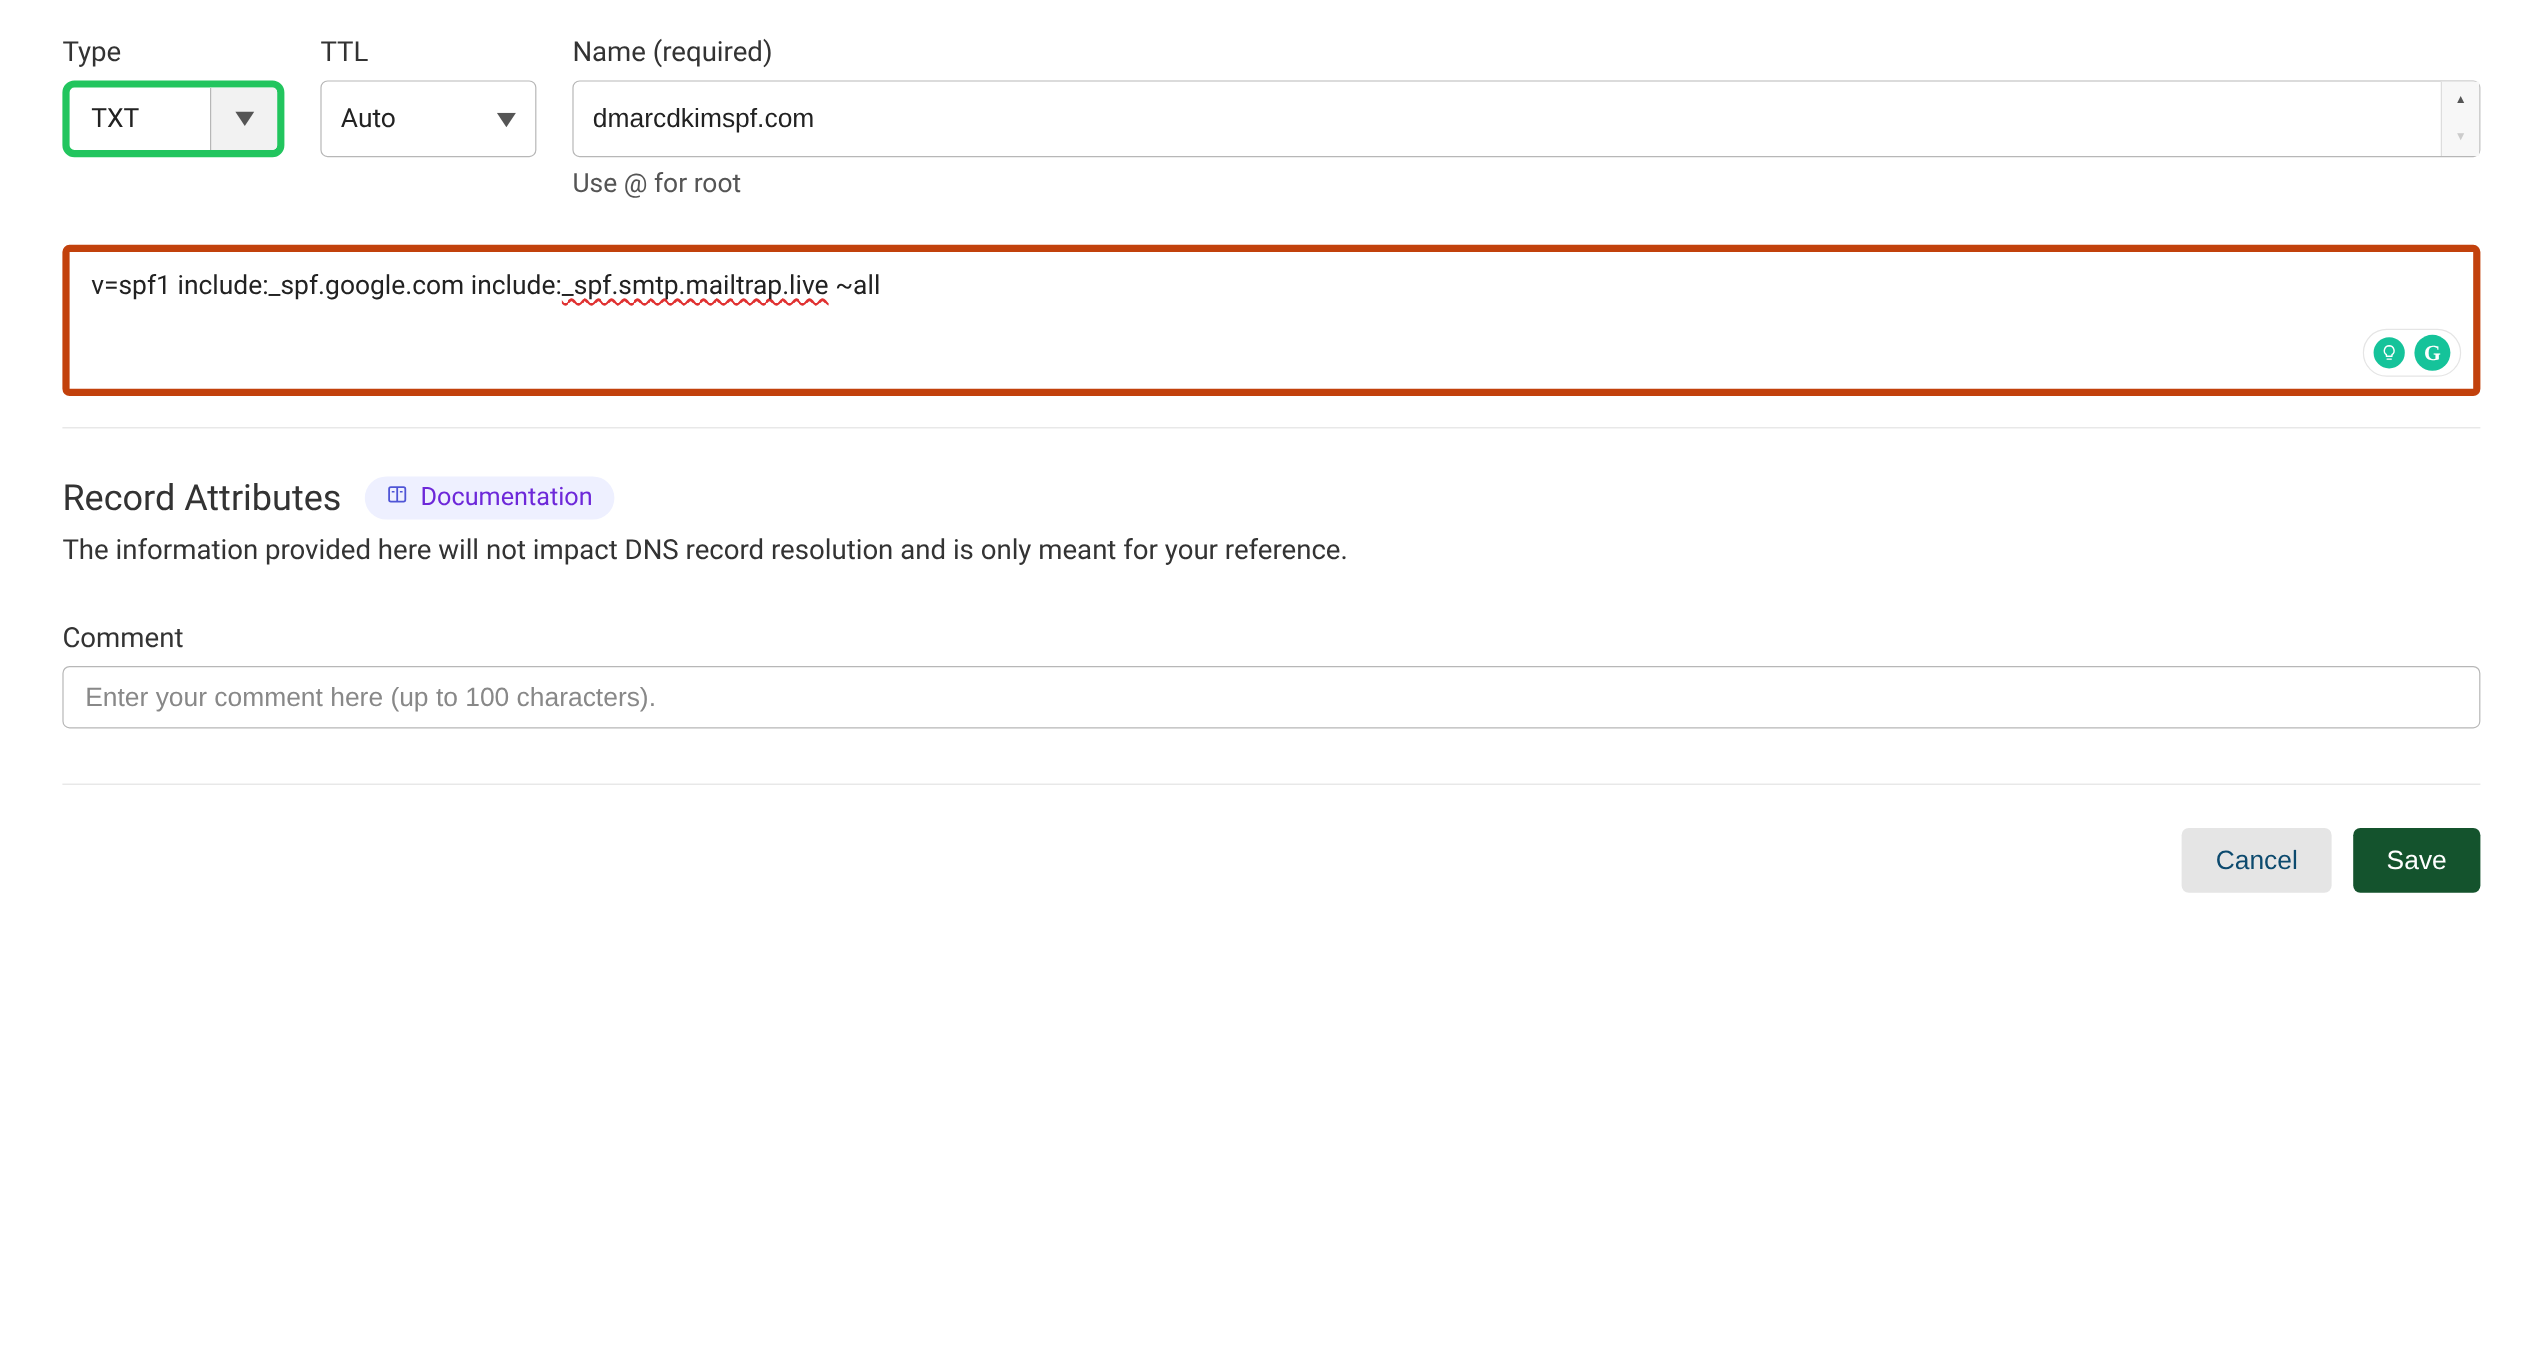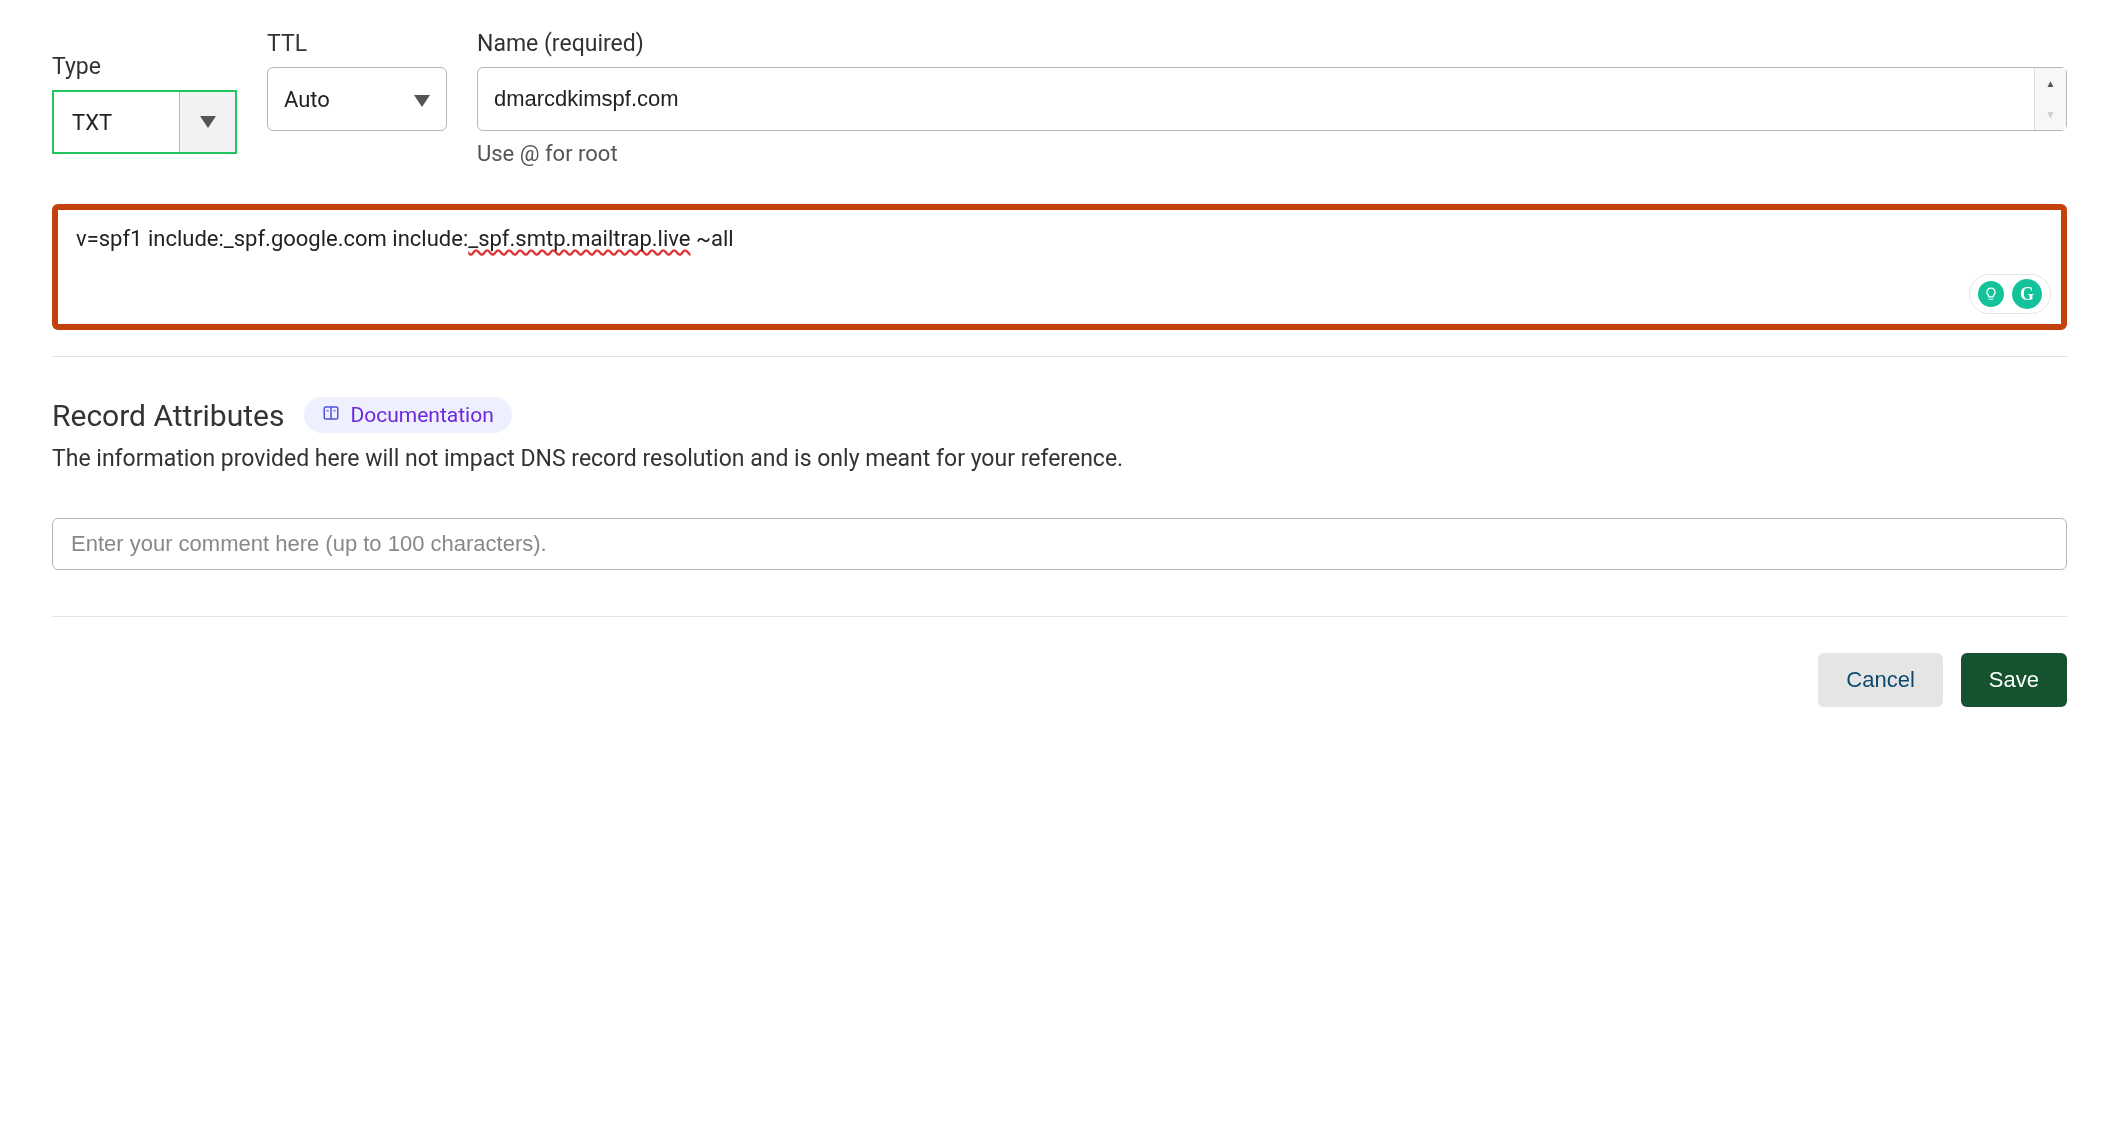--- a/index.html
+++ b/index.html
@@ -15,28 +15,28 @@
     display: flex;
     gap: 30px;
     align-items: flex-start;
   }
   .field-group { display: flex; flex-direction: column; }
   .label {
     color: #333;
     font-size: 23px;
     margin-bottom: 10px;
   }
-  .type-group { width: 185px; margin-top: 23px; }
+  .type-group { width: 185px; }
   .name-group { flex: 1; }
   .ttl-group { width: 180px; }
 
   .select-wrap {
     display: flex;
-    border: 2px solid #22c55e;
-    border-radius: 0;
+    border: 6px solid #22c55e;
+    border-radius: 10px;
     height: 64px;
     background: #fff;
     overflow: hidden;
   }
   .select-text {
     flex: 1;
     display: flex;
     align-items: center;
     padding: 0 18px;
     font-size: 22px;
@@ -279,20 +279,21 @@
           <line x1="6" y1="9" x2="9" y2="9" stroke="#4f55d6" stroke-width="1.5"></line>
           <line x1="15" y1="9" x2="18" y2="9" stroke="#4f55d6" stroke-width="1.5"></line>
         </svg>
     </span>
     <span>Documentation</span>
   </a>
 </div>
 <div class="attr-desc">The information provided here will not impact DNS record resolution and is only meant for your reference.</div>
 
 <div class="comment-section">
+  <div class="label">Comment</div>
   <input class="comment-input" type="text" placeholder="Enter your comment here (up to 100 characters)." style="">
 </div>
 
 <hr class="sep2">
 
 <div class="footer">
   <button class="btn btn-cancel">Cancel</button>
   <button class="btn btn-save">Save</button>
 </div>
 

